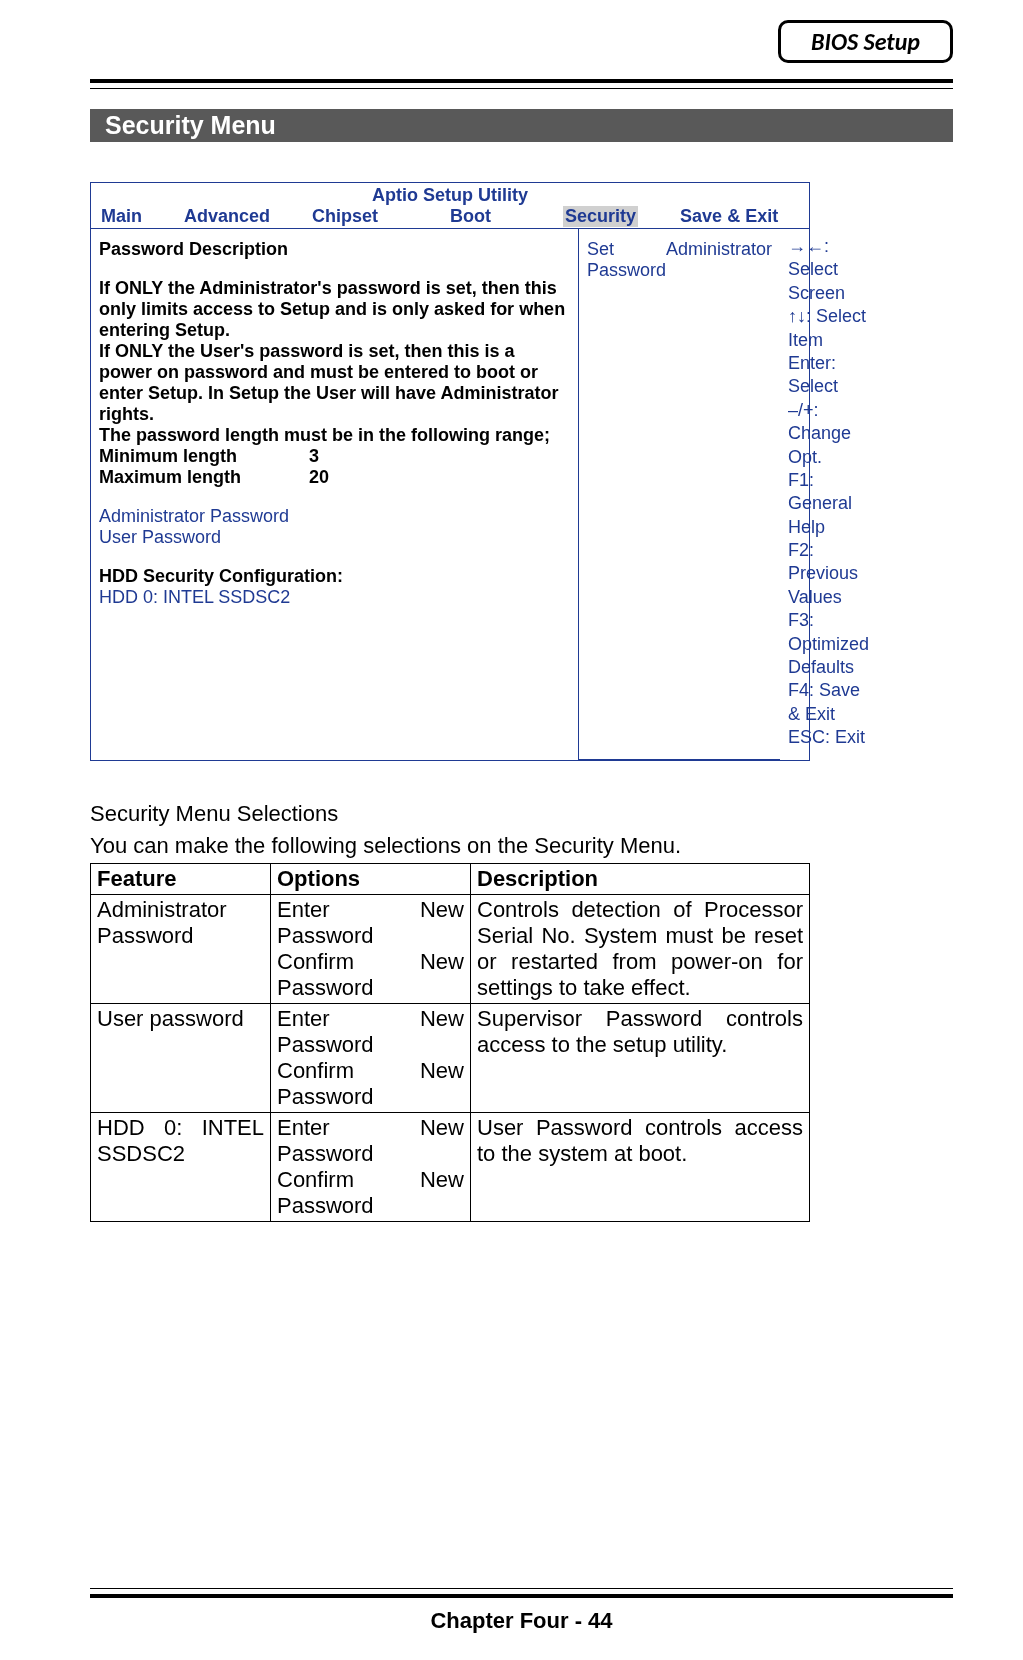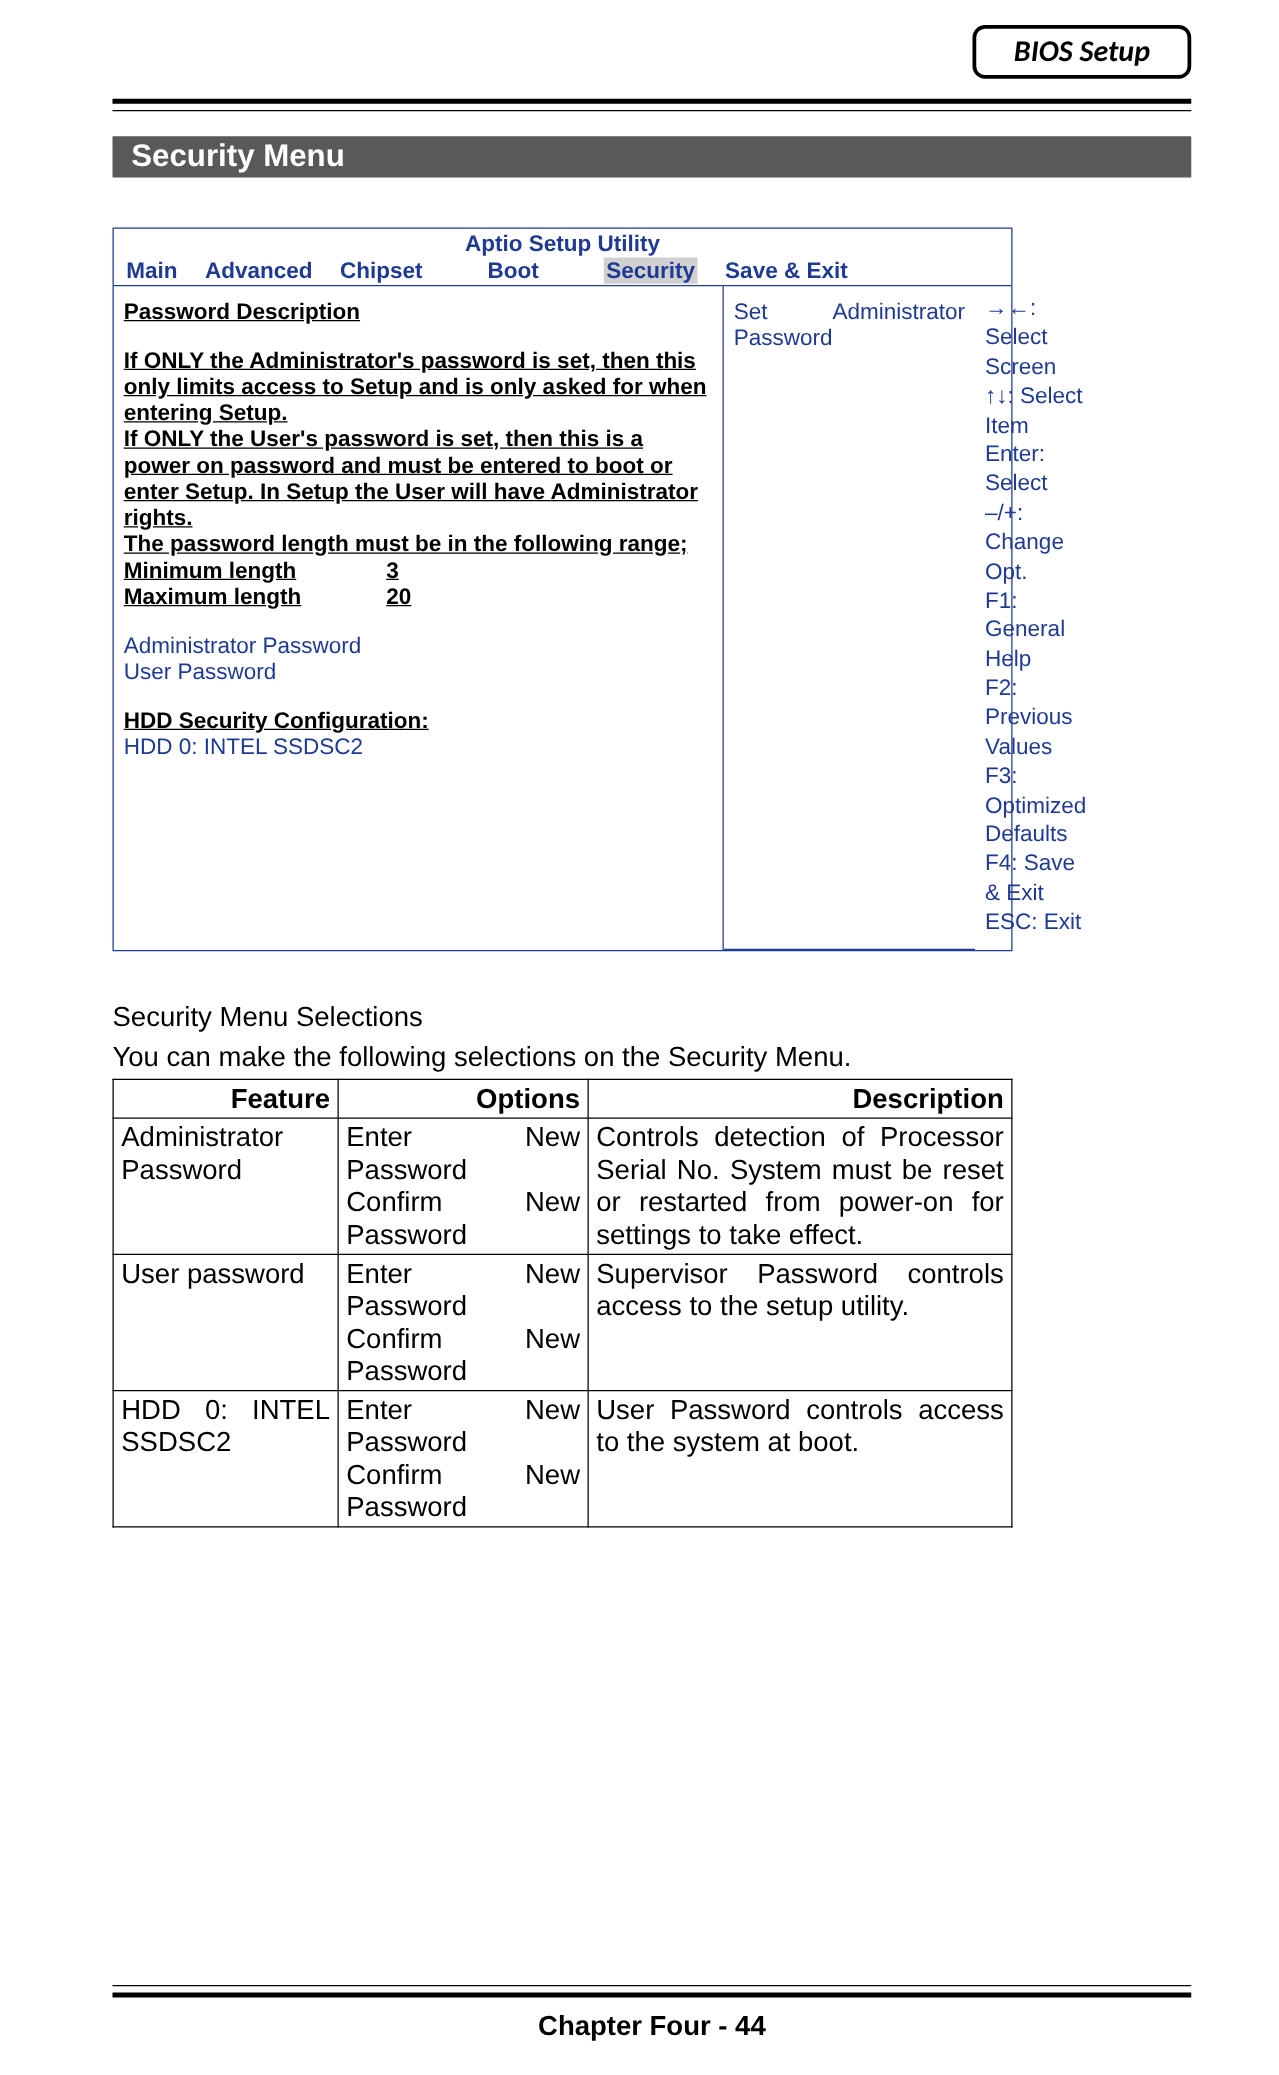--- a/index.html
+++ b/index.html
@@ -53,21 +53,21 @@
     color: #1f3a93;
     font-weight: bold;
     padding-top: 2px;
   }
   .bios-tabs {
     display: flex;
     border-bottom: 1.5px solid #1f3a93;
     padding: 0 10px 1px 10px;
     font-weight: bold;
     color: #1f3a93;
-    gap: 22px;
+    gap: 42px;
   }
   .bios-tabs .tab { white-space: nowrap; }
   .bios-tabs .tab.active { background: #d0d0d0; padding: 0 2px; }
   .bios-body {
     display: flex;
   }
   .bios-left {
     flex: 1 1 auto;
     padding: 10px 8px 10px 8px;
     border-right: 1.5px solid #1f3a93;
@@ -86,21 +86,20 @@
     justify-content: space-between;
     align-items: flex-start;
   }
   .bios-right-bottom {
     padding: 6px 8px 10px 8px;
     color: #1f3a93;
     line-height: 1.3;
   }
   .bios-left .blk {
     font-weight: bold;
-    text-decoration: underline;
   }
   .bios-left .blue {
     color: #1f3a93;
     font-weight: normal;
   }
   .lenrow { display:flex; }
   .lenrow .lab { width: 210px; }
   .subheading {
     font-weight: normal;
     font-size: 22px;
@@ -114,21 +113,21 @@
     border-collapse: collapse;
     width: 720px;
     font-size: 22px;
   }
   table.sel th, table.sel td {
     border: 1.5px solid #000;
     padding: 2px 6px;
     vertical-align: top;
   }
   table.sel th {
-    text-align: right;
+    text-align: left;
     font-weight: bold;
   }
   table.sel td.feat { width: 180px; text-align: justify; text-justify: inter-word;}
   table.sel td.opt { width: 200px; }
   table.sel td.desc { text-align: justify; }
   .opt-inner { text-align: justify; text-align-last: justify; }
   .opt-inner.last { text-align-last: left; }
   .desc-inner { text-align: justify; }
   .footer-rule {
     border: none;

